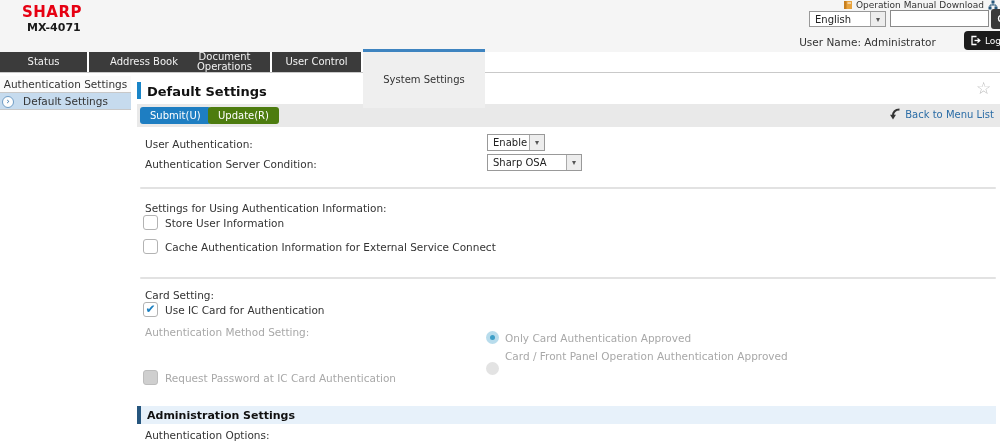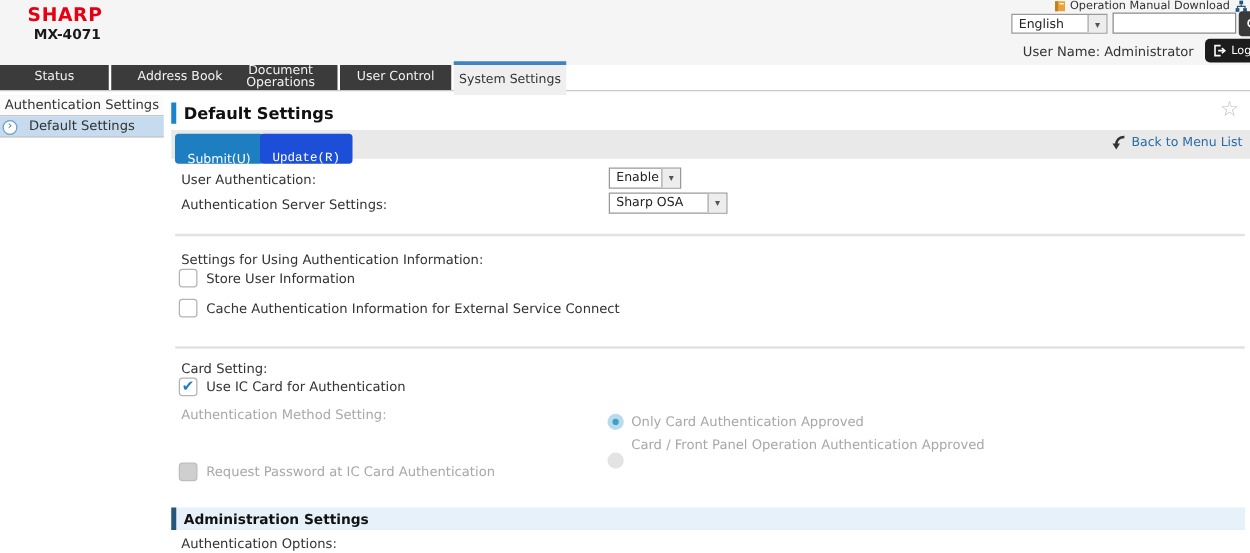--- a/index.html
+++ b/index.html
@@ -17,50 +17,50 @@
   #top-links .lnk{display:flex;align-items:center;gap:3px;cursor:pointer;}
   #lang-select{left:809px;top:11px;width:77px;height:16px;}
   .fakesel{display:flex;align-items:center;border:1px solid #999;background:#fff;font-size:10px;color:#222;box-sizing:border-box;}
   .fakesel .txt{padding-left:5px;flex:1;white-space:nowrap;overflow:hidden;}
   .fakesel .arw{width:14px;align-self:stretch;border-left:1px solid #aaa;background:#ededed;color:#555;
     display:flex;align-items:center;justify-content:center;font-size:8px;}
   #search-input{left:890px;top:10px;width:99px;height:17px;border:1px solid #8a8a8a;background:#fff;
     box-sizing:border-box;font-size:10px;padding:0 4px;font-family:inherit;}
   #search-btn{left:991px;top:9px;width:22px;height:20px;background:#3a3a3a;border-radius:3px;
     display:flex;align-items:center;justify-content:center;cursor:pointer;}
-  #user-label{left:780px;top:36px;width:175px;text-align:right;font-size:10.5px;color:#333;}
+  #user-label{left:780px;top:36px;width:175px;text-align:center;font-size:10.5px;color:#333;}
   #logout-btn{left:964px;top:31px;width:62px;height:19px;background:#1c1c1c;border-radius:4px;color:#fff;
     font-size:9px;display:flex;align-items:center;gap:4px;padding-left:6px;box-sizing:border-box;cursor:pointer;}
   
   #tab-baseline{left:0;top:72px;width:1000px;height:1px;background:#c9c9c9;}
   .tab{top:52px;height:20px;background:#3b3b3b;color:#f2f2f2;font-size:10px;line-height:10px;
     display:flex;align-items:center;justify-content:center;text-align:center;cursor:pointer;z-index:1;}
   .tab.active{top:49px;height:24px;background:#efefef;color:#333;border-top:3px solid #3e84c0;
     box-sizing:content-box;z-index:2;}
   #tab-0{left:0;width:87px;}
   #tab-1{left:89px;width:88px;padding-left:11px;}
   #tab-2{left:179px;width:91px;}
   #tab-3{left:272px;width:89px;}
-  #tab-4{left:363px;width:90px;padding:0;}
+  #tab-4{left:363px;width:90px;padding:16px;}
   
   #sidebar{left:0;top:76px;width:131px;z-index:1;}
   .side-item{position:relative;height:16px;line-height:16px;border-bottom:1px solid #c8c8c8;
     font-size:10.5px;color:#333;text-align:center;cursor:pointer;background:#fbfbfb;}
   .side-item.selected{background:#c6dbee;}
   .side-arrow{position:absolute;left:2px;top:3px;width:10px;height:10px;border:1px solid #6f9dc6;
     border-radius:50%;background:#fdfdfd;color:#3a78ad;font-size:9px;line-height:9px;text-align:center;}
   
   #title-bar{left:137px;top:82px;width:4px;height:17px;background:#1a85c8;}
   #page-title{left:147px;top:84px;font-size:13px;font-weight:bold;color:#111;}
   #fav-star{left:976px;top:78px;font-size:17px;color:#bdbdbd;cursor:pointer;}
   #toolbar{left:137px;top:104px;width:863px;height:23px;background:#e9e9e9;}
   .btn{position:absolute;top:3px;height:17px;border:none;border-radius:3px;color:#fff;font-size:10px;
-    font-family:inherit;cursor:pointer;padding:12px 10px;line-height:17px;}
+    font-family:inherit;cursor:pointer;padding:0 10px;line-height:17px;}
   #submit-btn{left:3px;background:#1e7ec2;}
-  #update-btn{left:71px;background:#1d4ed8;font-family:Liberation Mono, monospace;}
+  #update-btn{left:71px;background:#4d7c0f;}
   #back-link{position:absolute;right:6px;top:4px;display:flex;align-items:center;gap:4px;
     font-size:10px;color:#2a6ca6;cursor:pointer;white-space:nowrap;}
   .lbl{font-size:10.5px;color:#333;white-space:nowrap;}
   .lbl.dis{color:#a8a8a8;}
   #ua-select{left:487px;top:134px;width:58px;height:17px;}
   #as-select{left:487px;top:154px;width:95px;height:17px;}
   .sep{left:140px;width:856px;height:2px;background:#e2e2e2;border-radius:1px;}
   
   .cb{width:15px;height:15px;border:1px solid #b3b3b3;border-radius:3px;background:#fff;
     box-sizing:border-box;cursor:pointer;text-align:center;}
@@ -167,21 +167,21 @@
     <span>Back to Menu List</span>
   </span>
 </div>
 
 <div class="abs lbl" style="left:145px;top:138px;">User Authentication:</div>
 <div class="abs fakesel" id="ua-select">
   <span class="txt">Enable</span>
   <span class="arw">▾</span>
 </div>
 
-<div class="abs lbl" style="left:145px;top:158px;">Authentication Server Settings:</div>
+<div class="abs lbl" style="left:145px;top:158px;">Authentication Server Condition:</div>
 <div class="abs fakesel" id="as-select">
   <span class="txt">Sharp OSA</span>
   <span class="arw">▾</span>
 </div>
 
 <div class="abs sep" style="top:187px;"></div>
 
 <div class="abs lbl" style="left:145px;top:202px;">Settings for Using Authentication Information:</div>
 
 <div class="abs cb" style="left:143px;top:215px;"></div>

